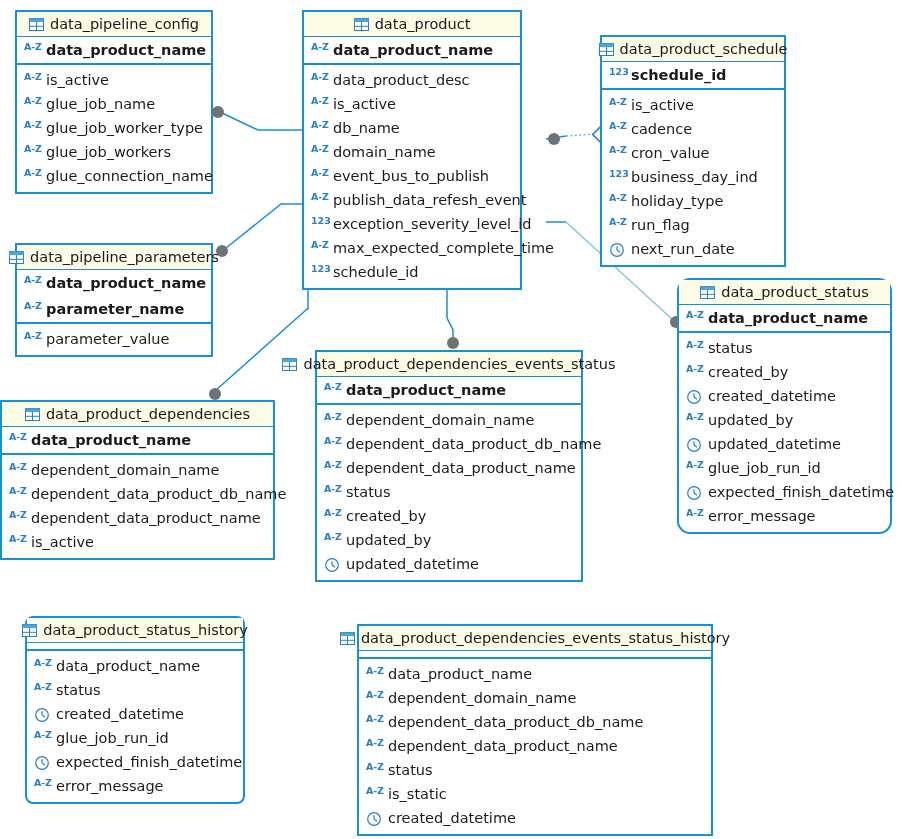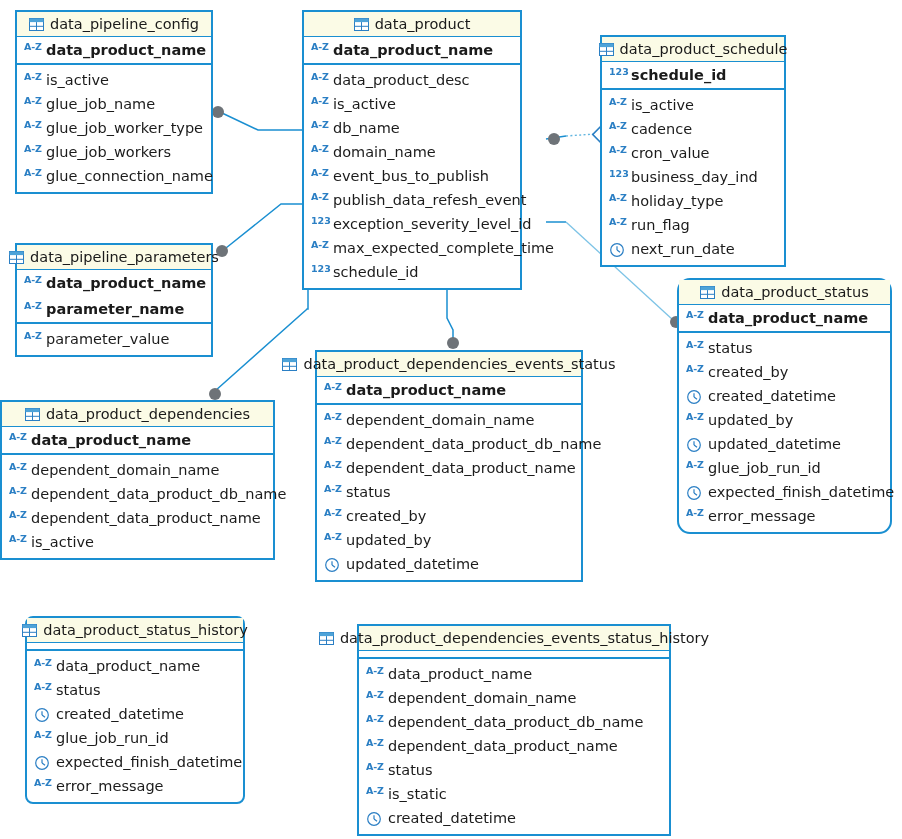--- a/index.html
+++ b/index.html
@@ -475,21 +475,21 @@
           </svg></span>
         <span>expected_finish_datetime</span>
       </div>
     <div class="attr">
         <span class="ico ico-az">A-Z</span>
         <span>error_message</span>
       </div>
   </div>
 </div>
 
-<div class="entity" style="left:357px;top:624px;width:314px;">
+<div class="entity" style="left:357px;top:624px;width:356px;">
   <div class="ent-header">
     <span class="ico ico-table">
       <svg viewBox="0 0 15 13" width="15" height="13">
           <rect x="0.5" y="0.5" width="14" height="12" fill="#fff" stroke="#2b7fc4"></rect>
           <rect x="0.5" y="0.5" width="14" height="3.6" fill="#4ea3d8"></rect>
           <line x1="7.5" y1="4.1" x2="7.5" y2="12.5" stroke="#2b7fc4"></line>
           <line x1="0.5" y1="8.3" x2="14.5" y2="8.3" stroke="#2b7fc4"></line>
         </svg>
     </span>
     <span class="ent-title">data_product_dependencies_events_status_history</span>

